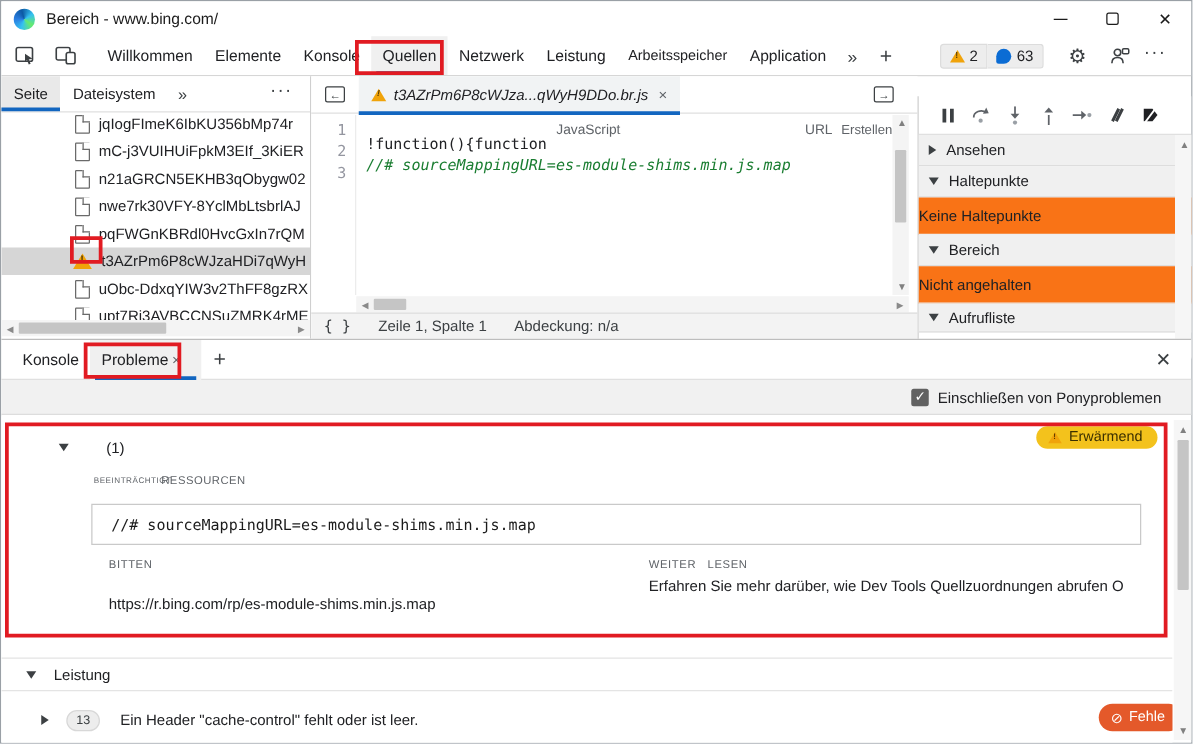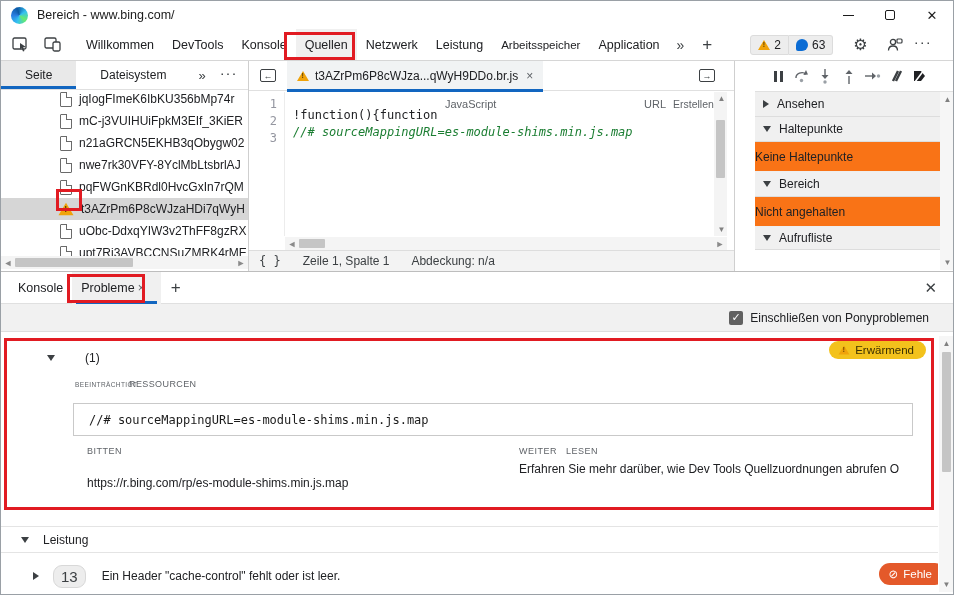--- a/index.html
+++ b/index.html
@@ -33,53 +33,53 @@
   .count-badge:last-child { border-radius:0 3px 3px 0; border-left:none; }
   .warn-tri { width:0; height:0; border-left:6px solid transparent; border-right:6px solid transparent; border-bottom:10px solid #f0a30a; position:relative; display:inline-block; }
   .warn-tri::after { content:"!"; position:absolute; left:-1.5px; top:1px; font-size:7px; font-weight:bold; color:#5b3c00; }
   .chat-bubble { width:12px; height:12px; background:#0b6cd4; border-radius:50% 50% 50% 2px; }
   .gear-icon { font-size:16px; color:#3c4043; padding:0 8px; }
   .dots-menu { font-size:15px; color:#3c4043; padding:0 10px 6px 6px; letter-spacing:1px; }
 
   
   .sidebar { left:0; top:60px; width:248px; height:210px; border-right:1px solid #cfcfcf; background:#fff; }
   .pane-tabs { height:29px; display:flex; align-items:center; border-bottom:1px solid #e0e0e0; }
-  .pane-tab { padding:0 24px; height:28px; display:flex; align-items:center; position:relative; color:#202124; }
+  .pane-tab { padding:0 10px; height:28px; display:flex; align-items:center; position:relative; color:#202124; }
   .pane-tab.active { background:#e9e9e9; }
   .pane-tab.active::after { content:""; position:absolute; left:0; right:0; bottom:0; height:3px; background:#1266c0; }
   .file-list { position:absolute; left:0; top:30px; width:247px; height:165px; overflow:hidden; }
   .file-row { height:22px; display:flex; align-items:center; padding-left:59px; white-space:nowrap; color:#202124; }
   .file-row.selected { background:#d6d6d6; }
   .file-icon { width:12px; height:15px; border:1px solid #6a6a6a; border-radius:1px; margin-right:7px; position:relative; background:#fff; flex:none; }
   .file-icon::after { content:""; position:absolute; right:-1px; top:-1px; width:5px; height:5px; background:#fff; border-left:1px solid #6a6a6a; border-bottom:1px solid #6a6a6a; }
   .warn-tri.filewarn { transform:scale(1.25); margin-right:9px; }
   .hscroll { position:absolute; left:0; bottom:2px; width:247px; height:13px; background:#f4f4f4; display:flex; align-items:center; }
   .scroll-arrow { color:#8a8a8a; font-size:9px; width:14px; text-align:center; }
   .hthumb { height:9px; background:#c5c5c5; border-radius:1px; }
 
   
   .editor { left:248px; top:60px; width:485px; height:210px; background:#fff; }
   .editor-tabbar { height:30px; border-bottom:1px solid #e0e0e0; display:flex; align-items:center; }
   .nav-toggle { width:26px; height:22px; margin:0 6px; display:flex; align-items:center; justify-content:center; }
   .toggle-glyph { width:16px; height:13px; border:1px solid #3c4043; border-radius:2px; position:relative; font-size:9px; display:flex; align-items:center; justify-content:center; color:#3c4043; }
-  .editor-tab { height:30px; display:flex; align-items:center; gap:6px; padding:0 10px; background:#f1f3f4; position:relative; max-width:270px; white-space:nowrap; }
+  .editor-tab { height:30px; display:flex; align-items:center; gap:6px; padding:0 10px; background:#f1f3f4; position:relative; max-width:270px; white-space:nowrap;font-style:italic; }
   .editor-tab::after { content:""; position:absolute; left:0; right:0; bottom:-1px; height:3px; background:#1266c0; }
   .tab-close { color:#5f6368; font-size:12px; margin-left:2px; }
   .code-area { position:absolute; left:0; top:31px; width:465px; height:144px; font-family:"DejaVu Sans Mono","Liberation Mono",monospace; font-size:12px; }
   .gutter { position:absolute; left:0; top:0; width:36px; height:100%; border-right:1px solid #ececec; color:#9496a0; text-align:right; padding:4px 7px 0 0; line-height:17px; }
   .code-lines { position:absolute; left:44px; top:15px; line-height:17px; }
   .code-comment { color:#1a7d31; font-style:italic; }
   .code-meta { font-family:"Liberation Sans",sans-serif; color:#5f6368; font-size:11px; }
   .vscroll-editor { position:absolute; left:465px; top:31px; width:13px; height:144px; background:#f4f4f4; }
   .vthumb { position:absolute; left:2px; width:9px; background:#c5c5c5; border-radius:1px; }
   .hscroll-editor { position:absolute; left:36px; top:176px; width:442px; height:13px; background:#f4f4f4; display:flex; align-items:center; }
   .editor-status { position:absolute; left:0; top:189px; width:485px; height:21px; background:#f3f3f3; border-top:1px solid #ddd; display:flex; align-items:center; gap:22px; padding-left:10px; color:#3c4043; }
 
   
-  .debugger { left:733px; top:60px; width:221px; height:210px; border-left:1px solid #cfcfcf; background:#fff;padding-left:20px; }
+  .debugger { left:733px; top:76px; width:221px; height:210px; border-left:1px solid #cfcfcf; background:#fff; }
   .dbg-toolbar { height:31px; border-bottom:1px solid #e0e0e0; display:flex; align-items:center; justify-content:space-between; padding:0 26px 0 14px; }
   .dbg-ico { width:18px; height:18px; display:flex; align-items:center; justify-content:center; color:#3c4043; font-size:13px; }
   .pause-bars { display:flex; gap:3px; }
   .pause-bars i { width:3px; height:11px; background:#3c4043; }
   .dbg-section { height:25px; background:#f0f0f0; border-bottom:1px solid #ddd; display:flex; align-items:center; gap:8px; padding-left:8px; color:#202124; }
   .dbg-empty { height:30px; display:flex; align-items:center; color:#202124; border-bottom:1px solid #eee; background:#f97316; }
   .tri-r { width:0;height:0;border-top:4px solid transparent;border-bottom:4px solid transparent;border-left:6px solid #3c4043; }
   .tri-d { width:0;height:0;border-left:4px solid transparent;border-right:4px solid transparent;border-top:6px solid #3c4043; }
   .vscroll-right { position:absolute; right:0; top:31px; width:15px; height:178px; background:#f6f6f6; }
   .sa { position:absolute; left:0; width:15px; text-align:center; color:#808080; font-size:8px; }
@@ -94,21 +94,21 @@
   .prob-header { position:absolute; left:8px; top:12px; width:915px; height:26px; display:flex; align-items:center; }
   .prob-count { margin-left:30px; color:#202124; }
   .prob-title { margin-left:44px; color:#202124; }
   .pill-warn { position:absolute; right:12px; top:8px; background:#f3c21c; color:#3a2f00; border-radius:12px; padding:3px 12px 3px 9px; font-size:11.5px; display:flex; gap:5px; align-items:center; }
   .small-caps { color:#5f6368; letter-spacing:.4px; }
   .prob-codebox { position:absolute; left:72px; top:70px; width:840px; height:33px; border:1px solid #c9c9c9; background:#fff; display:flex; align-items:center; padding-left:15px; font-family:"DejaVu Sans Mono","Liberation Mono",monospace; font-size:12px; color:#1b1b1b; }
   .col-label { position:absolute; font-size:9px; color:#5f6368; letter-spacing:.5px; }
   .col-value { position:absolute; font-size:12px; color:#202124; white-space:nowrap; }
   .perf-section { position:absolute; left:0; top:193px; width:937px; height:27px; border-top:1px solid #e4e4e4; border-bottom:1px solid #e4e4e4; display:flex; align-items:center; gap:14px; padding-left:20px; }
   .issue-row { position:absolute; left:0; top:228px; width:937px; height:30px; display:flex; align-items:center; }
-  .num-pill { background:#ededed; border:1px solid #d8d8d8; border-radius:9px; font-size:15px; padding:2px 7px; color:#3c4043; }
+  .num-pill { background:#ededed; border:1px solid #d8d8d8; border-radius:9px; font-size:10px; padding:2px 7px; color:#3c4043; }
   .pill-error { position:absolute; right:-8px; top:2px; background:#e4592a; color:#fff; border-radius:13px; padding:4px 14px 4px 10px; font-size:11.5px; display:flex; gap:5px; align-items:center; }
   .vscroll-drawer { position:absolute; right:1px; top:64px; width:15px; height:256px; background:#f6f6f6; }
 
   
   .red-annot { position:absolute; border:3px solid #e11b22; pointer-events:none; z-index:50; }
 </style>
 </head>
 <body>
 
 <div class="window">
@@ -137,21 +137,21 @@
         </svg>
     </div>
     <div class="tool-icon">
       <svg width="17" height="15" viewBox="0 0 17 15">
           <rect x="1" y="1" width="11" height="10" rx="1.5" fill="none" stroke="#3c4043" stroke-width="1.3"></rect>
           <rect x="9" y="5" width="7" height="9" rx="1.5" fill="#fff" stroke="#3c4043" stroke-width="1.3"></rect>
         </svg>
     </div>
     <div style="width:12px"></div>
     <div class="top-tab">Willkommen</div>
-    <div class="top-tab">DevTools</div>
+    <div class="top-tab">Elemente</div>
     <div class="top-tab">Konsole</div>
     <div class="top-tab active">Quellen</div>
     <div class="top-tab">Netzwerk</div>
     <div class="top-tab">Leistung</div>
     <div class="top-tab" style="font-size:11.5px">Arbeitsspeicher</div>
     <div class="top-tab">Application</div>
     <div class="chev-more">»</div>
     <div class="plus-btn">+</div>
     <div class="badge-group">
       <div class="count-badge">

